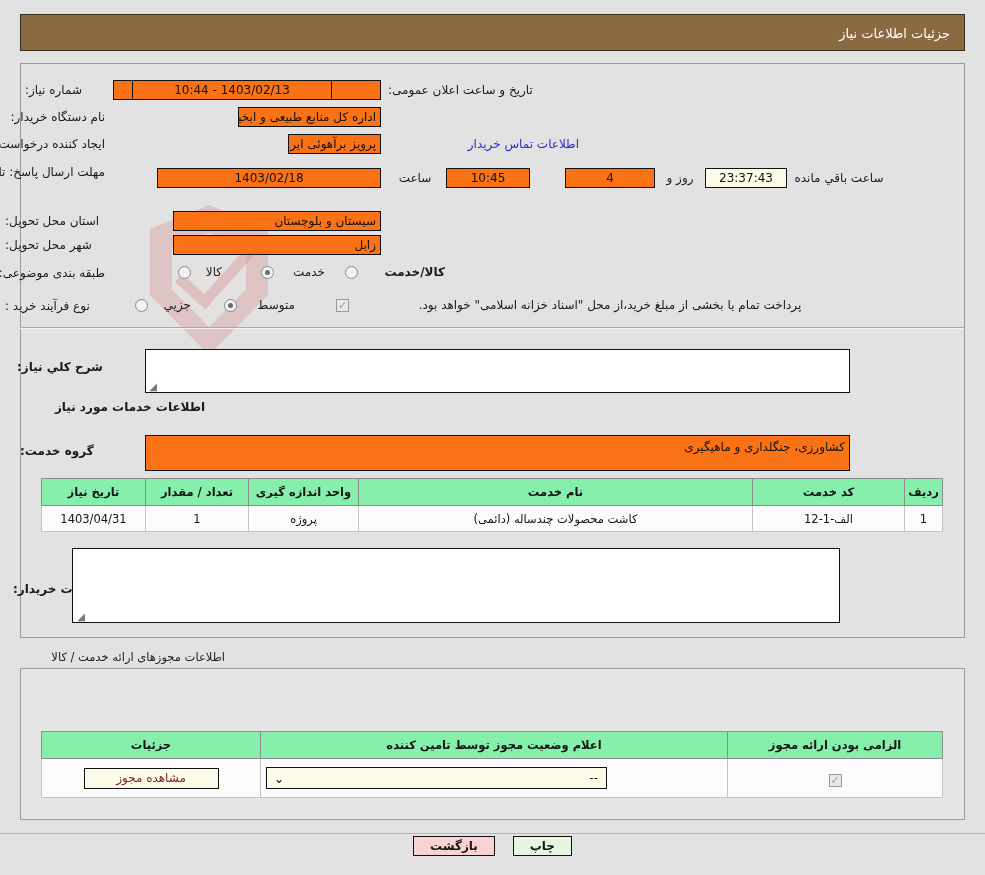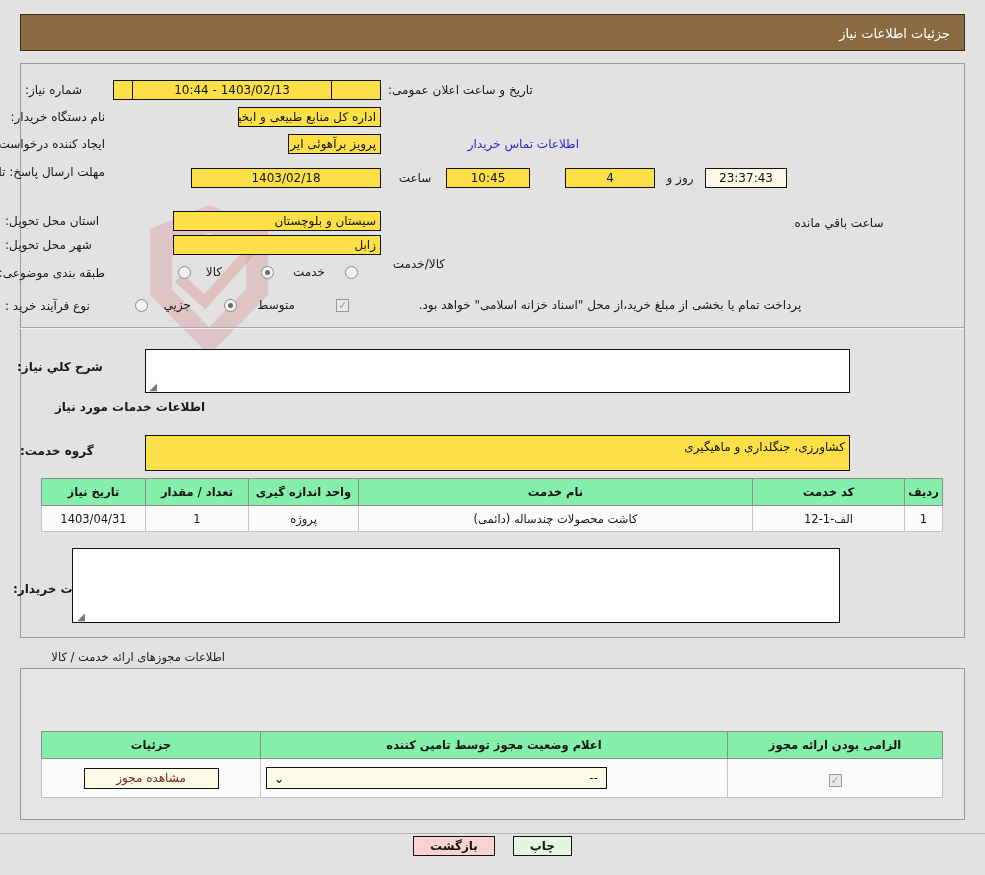--- a/index.html
+++ b/index.html
@@ -106,21 +106,21 @@
     text-align: left;
     font-size: 12px;
     color: #1a1a1a;
     white-space: nowrap;
   }
   .lbl-bold { font-weight: bold; }
 
   .fld {
     position: absolute;
     box-sizing: border-box;
-    background: #fde047;
+    background: #f97316;
     border: 1px solid #111111;
     height: 20px;
     line-height: 18px;
     font-size: 12px;
     color: #111111;
     overflow: hidden;
     white-space: nowrap;
     padding: 0 4px;
   }
   .fld.center { text-align: center; }
@@ -336,41 +336,41 @@
 <div class="fld center" style="right:653px; left:105px; top:80px; width:200px; z-index:12;">1403/02/13 - 10:44</div>
 
 <div class="row-label" style="right:880px; top:110px; width:90px; z-index:12;">نام دستگاه خریدار:</div>
 <div class="fld right" style="right:604px; left:238px; top:107px; z-index:12;">اداره کل منابع طبیعی و ابخیزداری استان سیستان و بلوچستان</div>
 
 <div class="row-label" style="right:880px; top:137px; width:110px; z-index:12;">ایجاد کننده درخواست:</div>
 <div class="fld right" style="right:604px; left:288px; top:134px; z-index:12;">پرویز برآهوئی ایراندوست کاربرداز اداره کل منابع طبیعی و ابخیزداری استان سیس</div>
 <a class="link" style="right:406px; top:137px; z-index:13;">اطلاعات تماس خریدار</a>
 
 <div class="row-label" style="right:880px; top:164px; width:100px; line-height:16px; z-index:12;">مهلت ارسال پاسخ: تا تاریخ:</div>
-<div class="fld center" style="right:604px; top:168px; width:190px; z-index:12;">1403/02/18</div>
+<div class="fld center" style="right:604px; top:168px; width:224px; z-index:12;">1403/02/18</div>
 <div class="row-label" style="right:548px; top:171px; width:44px; text-align:center; z-index:12;">ساعت</div>
 <div class="fld center" style="right:455px; top:168px; width:84px; z-index:12;">10:45</div>
 <div class="fld center" style="right:330px; top:168px; width:90px; z-index:12;">4</div>
 <div class="row-label" style="right:288px; top:171px; width:34px; text-align:center; z-index:12;">روز و</div>
 <div class="fld cream center" style="right:198px; top:168px; width:82px; z-index:12;">23:37:43</div>
-<div class="row-label" style="right:100px; top:171px; width:92px; text-align:center; z-index:12;margin-top:45px;">ساعت باقي مانده</div>
+<div class="row-label" style="right:100px; top:171px; width:92px; text-align:center; z-index:12;">ساعت باقي مانده</div>
 
 <div class="row-label" style="right:880px; top:214px; width:100px; z-index:12;">استان محل تحویل:</div>
 <div class="fld right" style="right:604px; top:211px; width:208px; z-index:12;">سیستان و بلوچستان</div>
 
 <div class="row-label" style="right:880px; top:238px; width:100px; z-index:12;">شهر محل تحویل:</div>
 <div class="fld right" style="right:604px; top:235px; width:208px; z-index:12;">زابل</div>
 
 <div class="row-label" style="right:880px; top:266px; width:105px; z-index:12;">طبقه بندی موضوعی:</div>
 <div class="radio" style="right:794px; top:266px; z-index:12;"></div>
 <div class="radio-lbl" style="right:763px; top:265px; z-index:12;">کالا</div>
 <div class="radio on" style="right:711px; top:266px; z-index:12;"></div>
 <div class="radio-lbl" style="right:660px; top:265px; z-index:12;">خدمت</div>
 <div class="radio" style="right:627px; top:266px; z-index:12;"></div>
-<div class="radio-lbl" style="right:540px; top:257px; z-index:12;">کالا/خدمت</div>
+<div class="radio-lbl" style="right:540px; top:265px; z-index:12;font-weight:bold;">کالا/خدمت</div>
 
 <div class="row-label" style="right:880px; top:299px; width:100px; z-index:12;">نوع فرآیند خرید :</div>
 <div class="radio" style="right:837px; top:299px; z-index:12;"></div>
 <div class="radio-lbl" style="right:794px; top:298px; z-index:12;">جزیي</div>
 <div class="radio on" style="right:748px; top:299px; z-index:12;"></div>
 <div class="radio-lbl" style="right:690px; top:298px; z-index:12;">متوسط</div>
 <div class="cbox" style="right:636px; top:299px; z-index:12;">✓</div>
 <div class="row-label" style="right:120px; top:298px; width:510px; text-align:center; z-index:12;">پرداخت تمام یا بخشی از مبلغ خرید،از محل "اسناد خزانه اسلامی" خواهد بود.</div>
 
 <div class="hr" style="left:20px; width:944px; top:327px; z-index:11;"></div>

